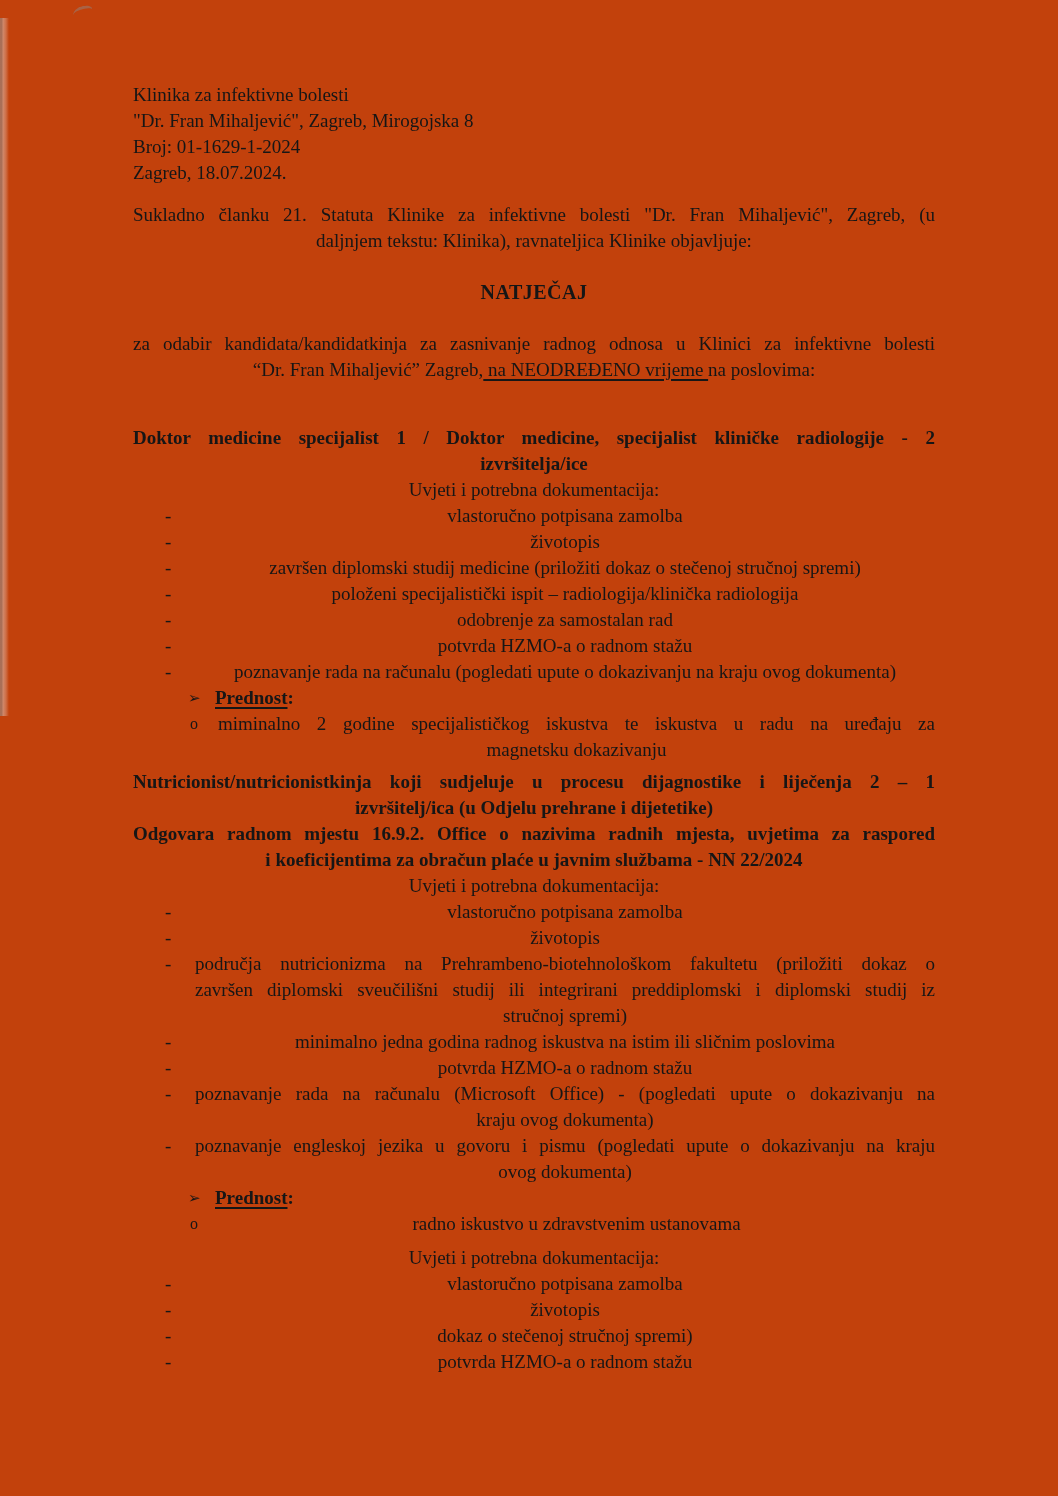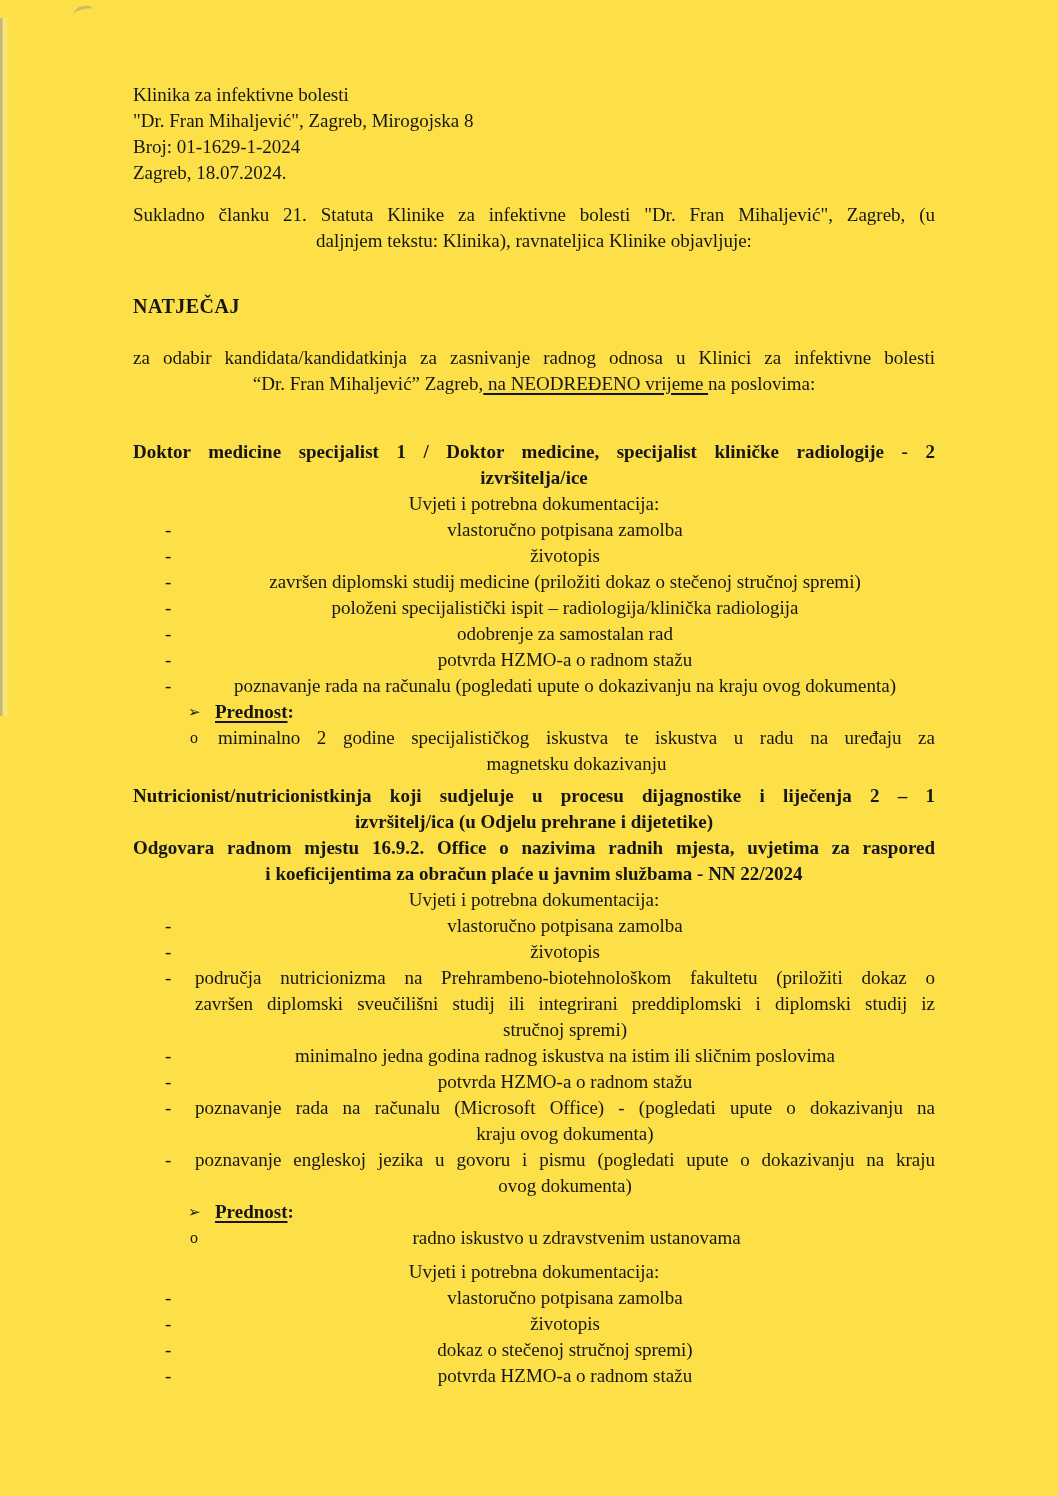--- a/index.html
+++ b/index.html
@@ -1,32 +1,32 @@
 <!DOCTYPE html>
 <html><head>
 <meta charset="utf-8">
 <style>
   html,body{margin:0;padding:0;}
   body{width:1058px;height:1496px;background:#ffffff;font-family:"Liberation Serif","DejaVu Serif",serif;color:#161616;}
-  .page{position:relative;width:1058px;height:1496px;overflow:hidden;background:#fde047;}
+  .page{position:relative;width:1058px;height:1496px;overflow:hidden;background:#c2410c;}
 
   
   .edge-band{position:absolute;left:0;top:18px;width:9px;height:698px;
     background:linear-gradient(to right, rgba(150,150,150,.55) 0px, rgba(150,150,150,.55) 2px, rgba(225,225,225,.45) 3px, rgba(245,245,245,.25) 6px, rgba(255,255,255,0) 9px);}
   .smudge{position:absolute;left:73px;top:6px;width:20px;height:10px;border-top:3px solid rgba(140,140,140,.45);border-radius:60% 40% 0 0;transform:rotate(-10deg);}
 
   .content{position:absolute;left:133px;top:0;width:802px;padding-top:82px;font-size:19px;line-height:26px;}
 
   .line{white-space:pre;}
   .jl{text-align:justify;text-align-last:justify;}
   .ll{text-align:center;}
   .b{font-weight:bold;}
 
   .intro{margin-top:16px;}
-  .doc-title{margin-top:39px;font-weight:bold;font-size:20px;letter-spacing:.5px;}
+  .doc-title{margin-top:25px;text-align:center;font-weight:bold;font-size:20px;letter-spacing:.5px;}
   .lead{margin-top:26px;}
   .emph{font-weight:normal;text-decoration:underline;text-decoration-thickness:2px;text-underline-offset:3px;}
 
   .section-doktor{margin-top:42px;}
   .section-nutricionist{margin-top:6px;}
   .section-kuhar{margin-top:8px;}
 
   .li{position:relative;padding-left:62px;}
   .li .marker{position:absolute;left:32px;top:0;}
   .pred{position:relative;padding-left:82px;}

